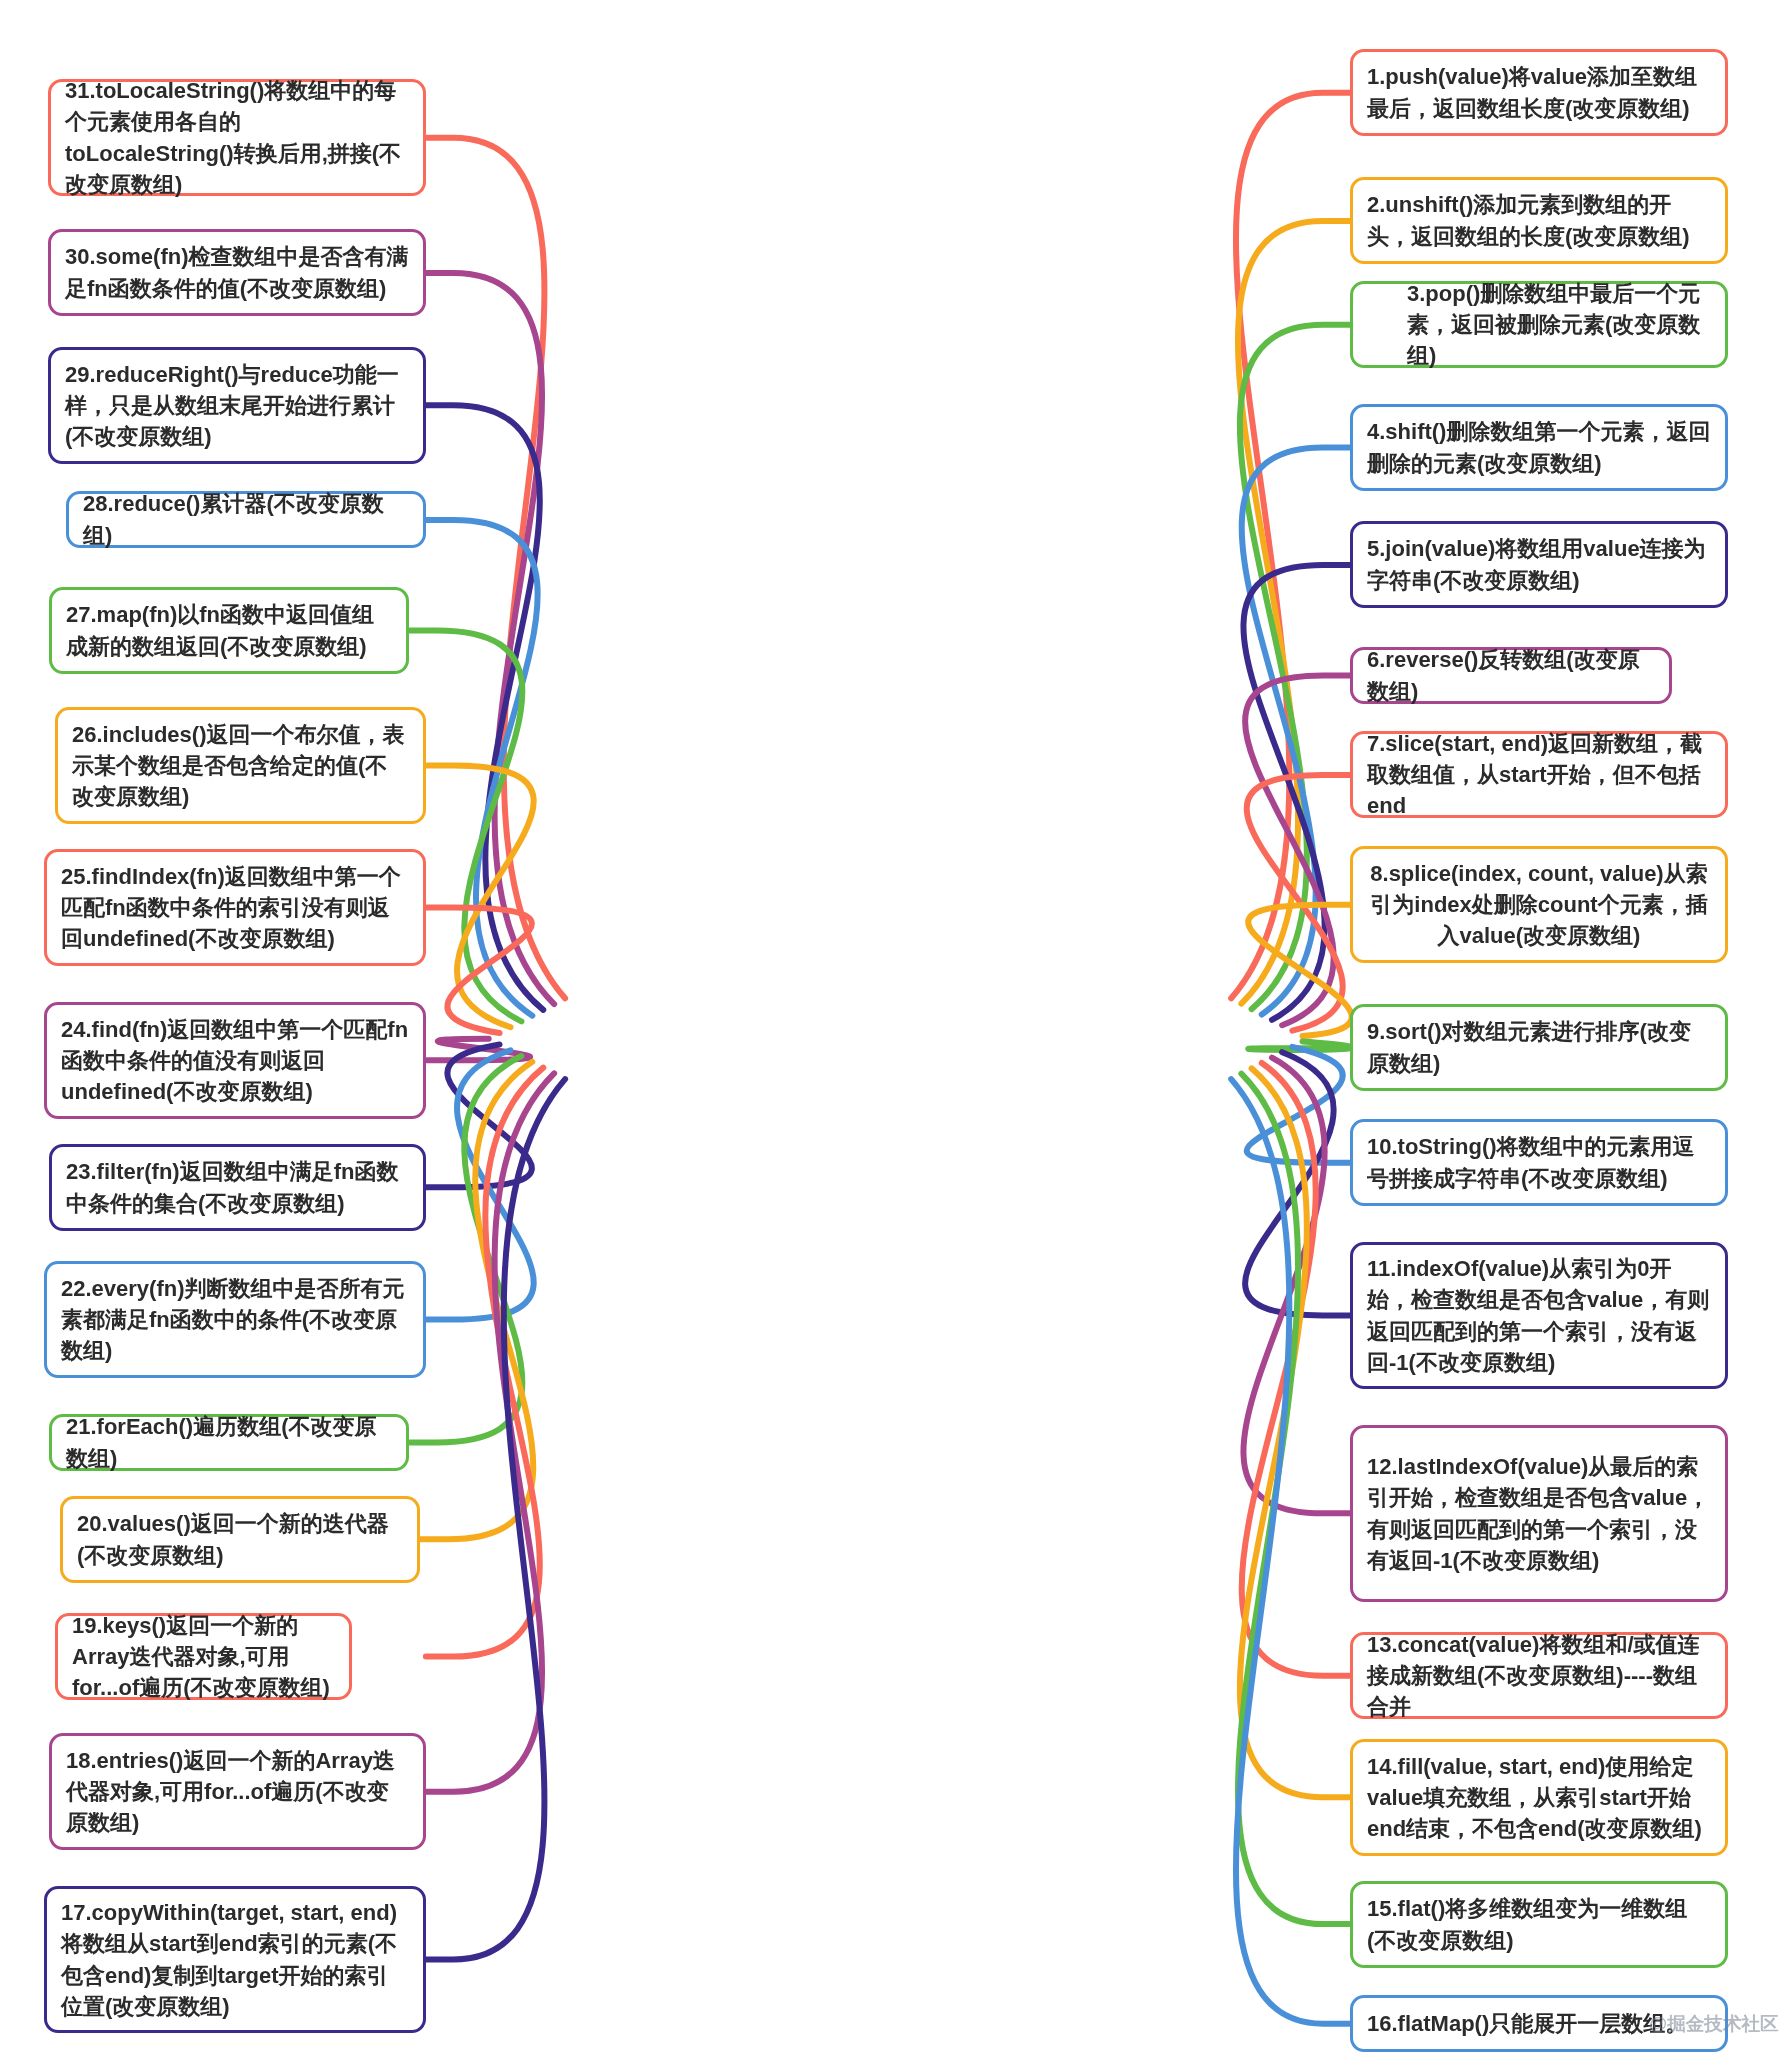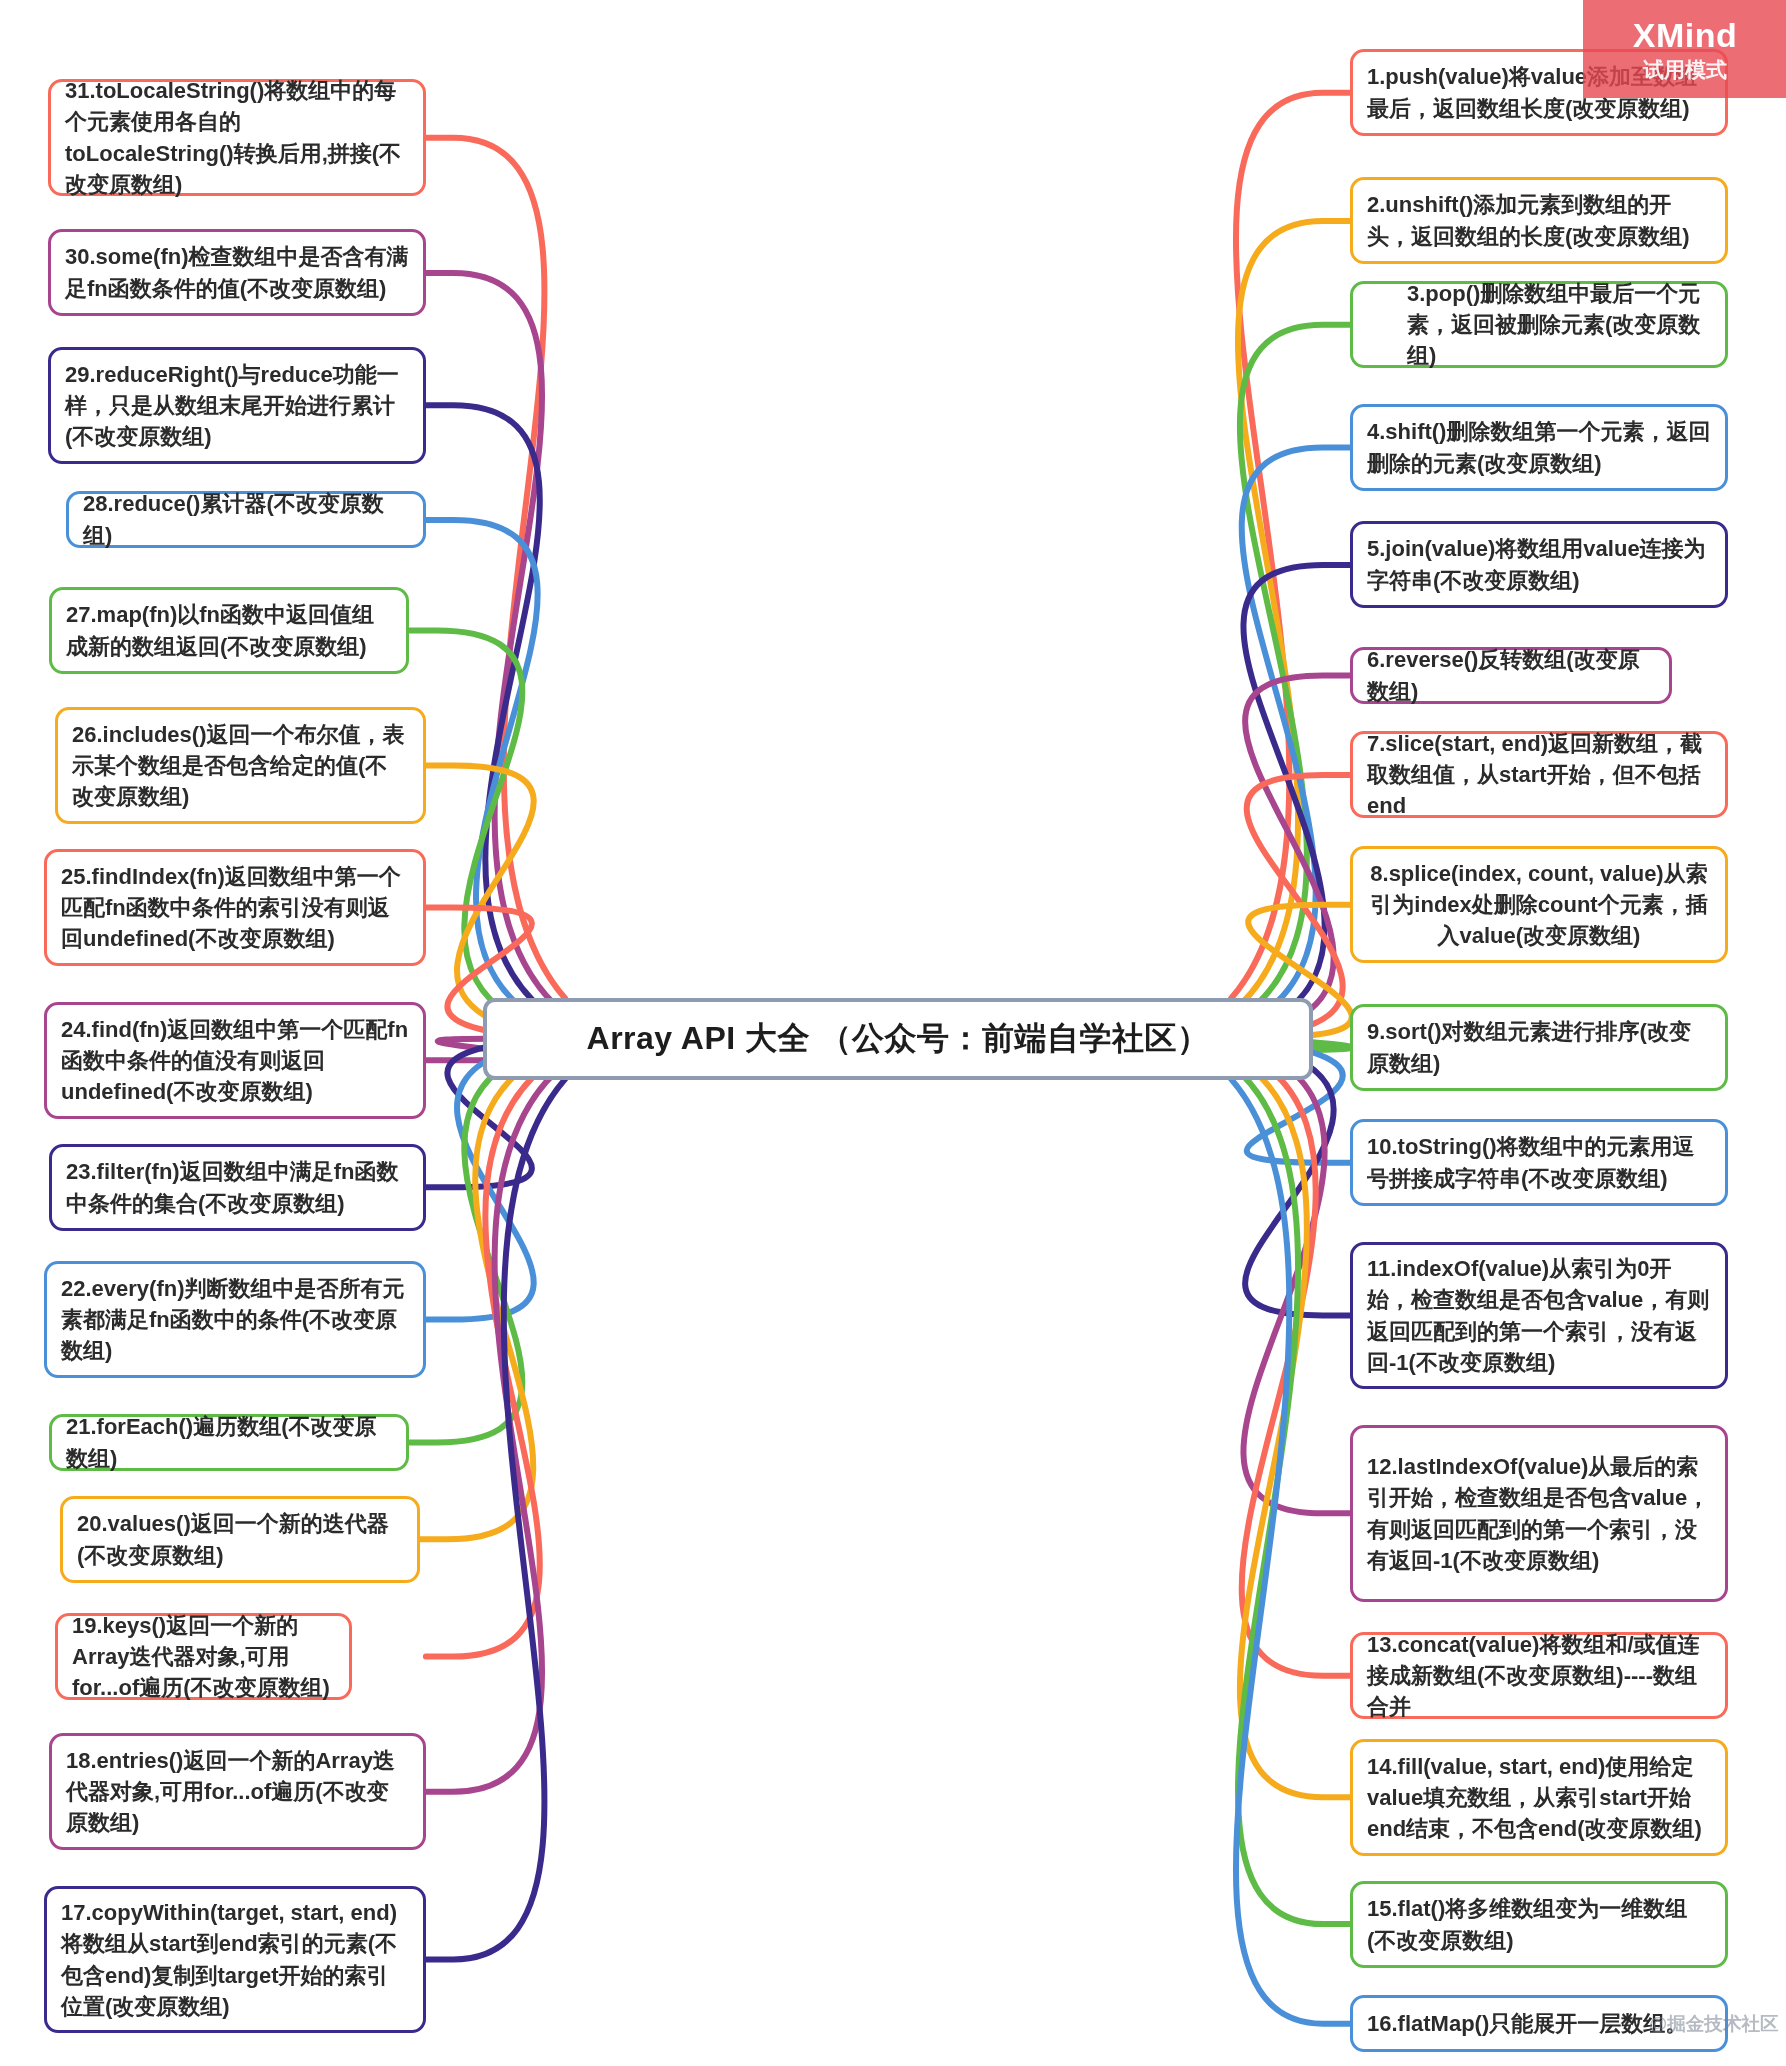--- a/index.html
+++ b/index.html
@@ -107,23 +107,20 @@
       <path d="M 895 1903 C 565 1903, 1250 1942.5, 830 1942.5 L 780 1942.5" fill="none" stroke="#a8458f" stroke-width="11" stroke-linecap="round"></path>
       <path d="M 915 1913.5714285714287 C 585 1967.857142857143, 1250 2175, 830 2175 L 780 2175" fill="none" stroke="#3a2a8c" stroke-width="11" stroke-linecap="round"></path>
       <path d="M 935 1924.142857142857 C 605 2032.7142857142858, 1250 2417.5, 830 2417.5 L 780 2417.5" fill="none" stroke="#4a90d9" stroke-width="11" stroke-linecap="round"></path>
       <path d="M 955 1934.7142857142858 C 625 2097.5714285714284, 1220 2642.5, 800 2642.5 L 750 2642.5" fill="none" stroke="#5ebb46" stroke-width="11" stroke-linecap="round"></path>
       <path d="M 975 1945.2857142857142 C 645 2162.4285714285716, 1240 2820, 820 2820 L 770 2820" fill="none" stroke="#f6ab1c" stroke-width="11" stroke-linecap="round"></path>
       <path d="M 995 1955.857142857143 C 665 2227.285714285714, 1250 3035, 830 3035 L 780 3035" fill="none" stroke="#f96a5a" stroke-width="11" stroke-linecap="round"></path>
       <path d="M 1015 1966.4285714285713 C 685 2292.142857142857, 1250 3282.5, 830 3282.5 L 780 3282.5" fill="none" stroke="#a8458f" stroke-width="11" stroke-linecap="round"></path>
       <path d="M 1035 1977 C 705 2357, 1250 3590, 830 3590 L 780 3590" fill="none" stroke="#3a2a8c" stroke-width="11" stroke-linecap="round"></path>
     </svg>
 
-  <div id="root-node" style="left:483px; top:998px; width:830px; height:82px;">
-    <span class="txt">Array  API 大全    （公众号：前端自学社区）</span>
-  </div>
 
   <div id="nodes-right">
       <div class="node" style="border-color: rgb(249, 106, 90); top: 49px; width: 378px; height: 87px; left: 1350px;">
         <span class="txt">1.push(value)将value添加至数组最后，返回数组长度(改变原数组)</span>
       </div>
       <div class="node" style="border-color: rgb(246, 171, 28); top: 177px; width: 378px; height: 87px; left: 1350px;">
         <span class="txt">2.unshift()添加元素到数组的开头，返回数组的长度(改变原数组)</span>
       </div>
       <div class="node" style="border-color: rgb(94, 187, 70); top: 281px; width: 378px; height: 87px; left: 1350px; padding-left: 40px;">
         <span class="txt">3.pop()删除数组中最后一个元素，返回被删除元素(改变原数组)</span>
@@ -209,21 +206,17 @@
         <span class="txt">19.keys()返回一个新的Array迭代器对象,可用for...of遍历(不改变原数组)</span>
       </div>
       <div class="node" style="border-color: rgb(168, 69, 143); top: 1733px; width: 377px; height: 117px; left: 49px;">
         <span class="txt">18.entries()返回一个新的Array迭代器对象,可用for...of遍历(不改变原数组)</span>
       </div>
       <div class="node" style="border-color: rgb(58, 42, 140); top: 1886px; width: 382px; height: 147px; left: 44px;">
         <span class="txt">17.copyWithin(target, start, end)将数组从start到end索引的元素(不包含end)复制到target开始的索引位置(改变原数组)</span>
       </div>
     </div>
 
-  <div id="xmind-badge" style="left:1583px; top:0px; width:204px; height:98px;">
-    <span class="brand">XMind</span>
-    <span class="mode">试用模式</span>
-  </div>
 
   <div id="credit-watermark" style="left:1649px; top:2011px;">@掘金技术社区</div>
 
 </div>
 
 
 </body></html>

